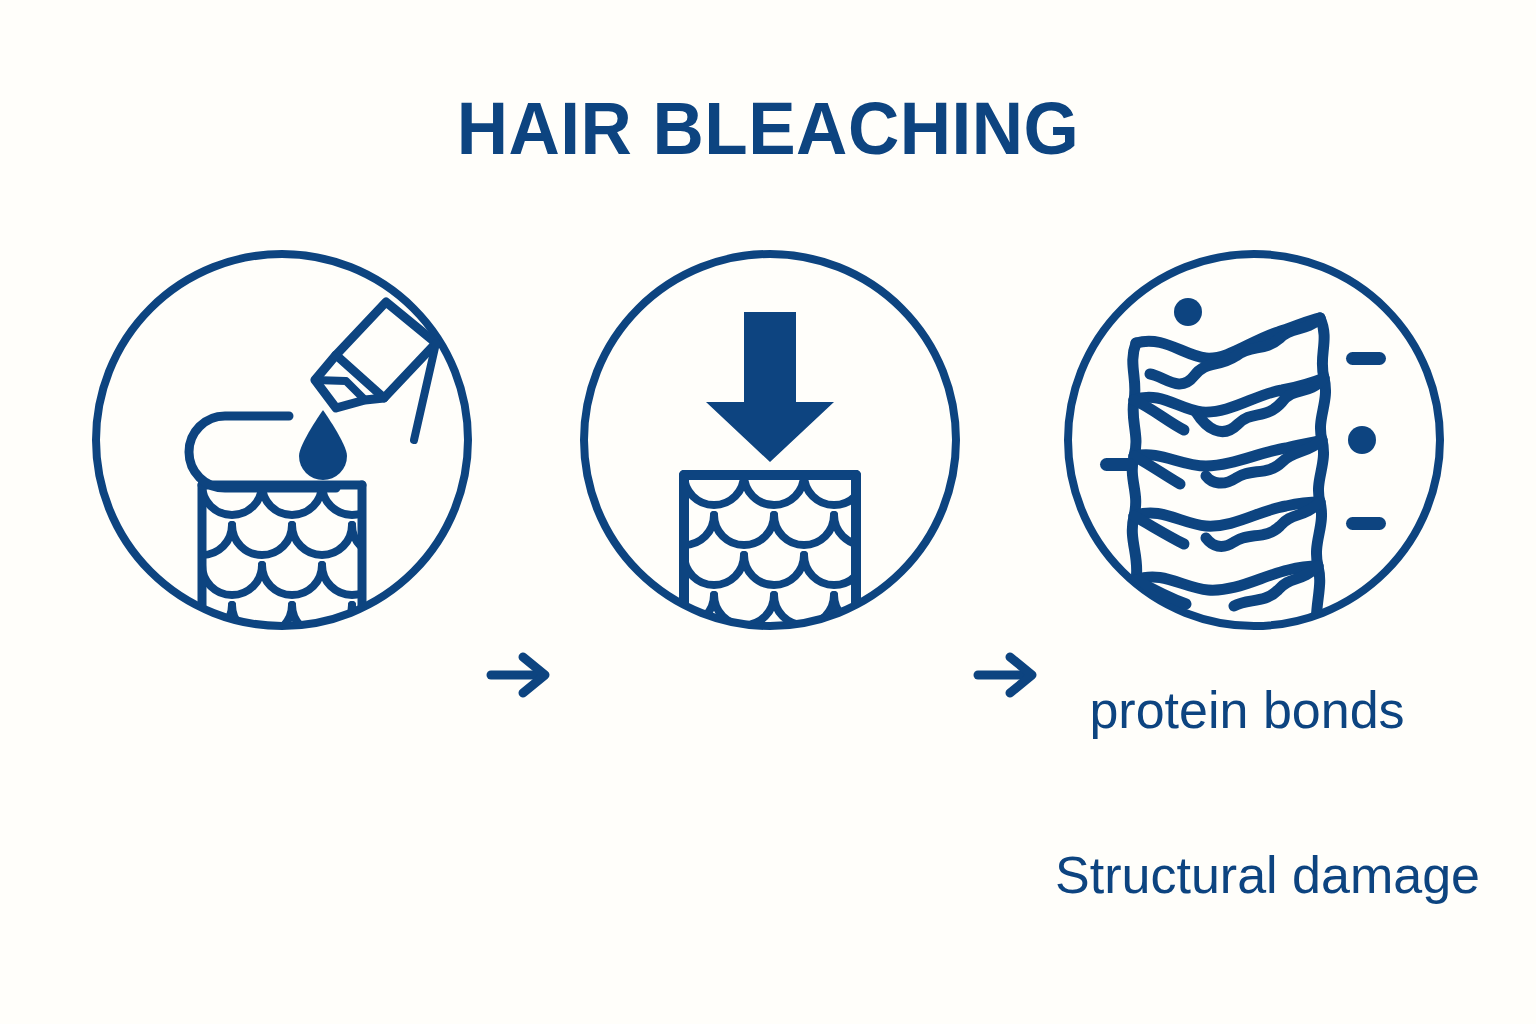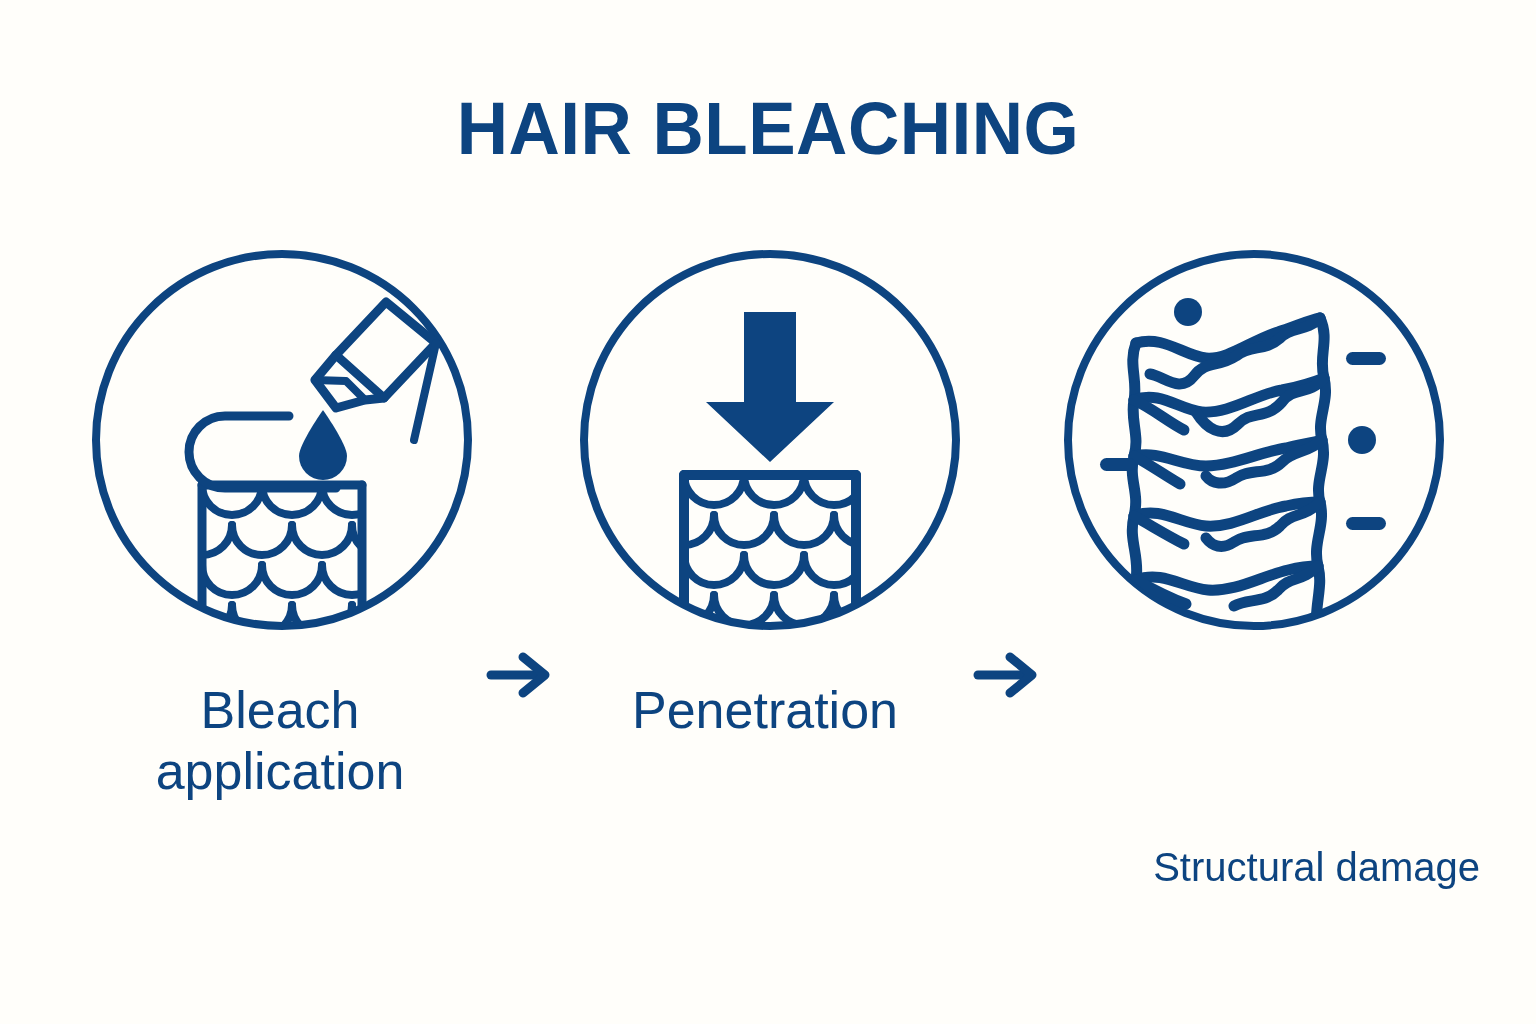--- a/index.html
+++ b/index.html
@@ -87,21 +87,21 @@
   .label-1 { left: 45px; }
   .label-2 { left: 530px; }
   .label-3 { left: 1012px; }
   .sublabel {
     position: absolute;
     top: 845px;
     left: 0;
     width: 1480px;
     text-align: right;
     color: #0d4480;
-    font-size: 40px;
+    font-size: 52px;
     font-weight: 400;
     font-family: "Liberation Sans", sans-serif;
   }
 </style>
 </head>
 <body>
 
 <div id="infographic">
 
   <div class="title">HAIR BLEACHING</div>
@@ -258,26 +258,22 @@
     </div>
     <div class="arrow arrow-2">
       <svg width="72" height="60" viewBox="0 0 72 60">
         <path d="M6 30 L56 30" stroke="#0d4480" stroke-width="9" stroke-linecap="round" fill="none"></path>
         <path d="M38 12 L60 30 L38 48" stroke="#0d4480" stroke-width="9" stroke-linecap="round" stroke-linejoin="round" fill="none"></path>
       </svg>
     </div>
   </div>
 
   <div class="labels">
-    <div class="label label-1">
-      <span class="l1">Bleach</span>
-      <span class="l2">application</span>
-    </div>
     <div class="label label-2">
-      <span class="l1">Penetration</span>
     </div>
     <div class="label label-3">
+      <span class="l2">protein bonds</span>
     </div>
   </div>
 
   <div class="sublabel">Structural damage</div>
 
 </div>
 
 </body></html>

